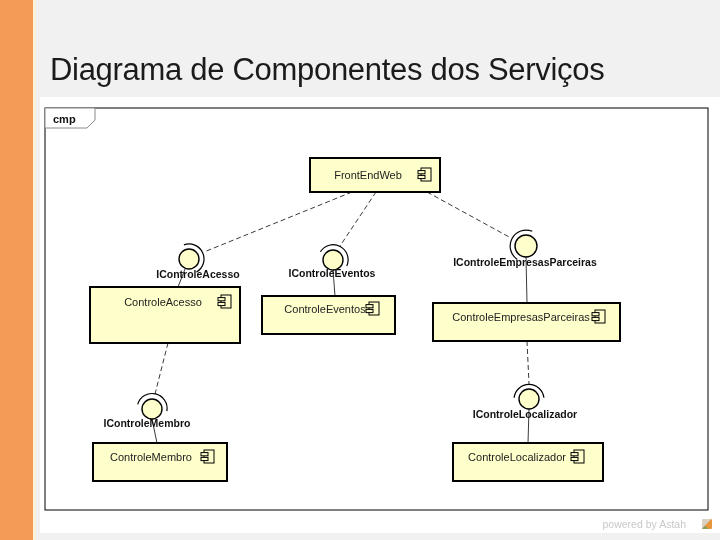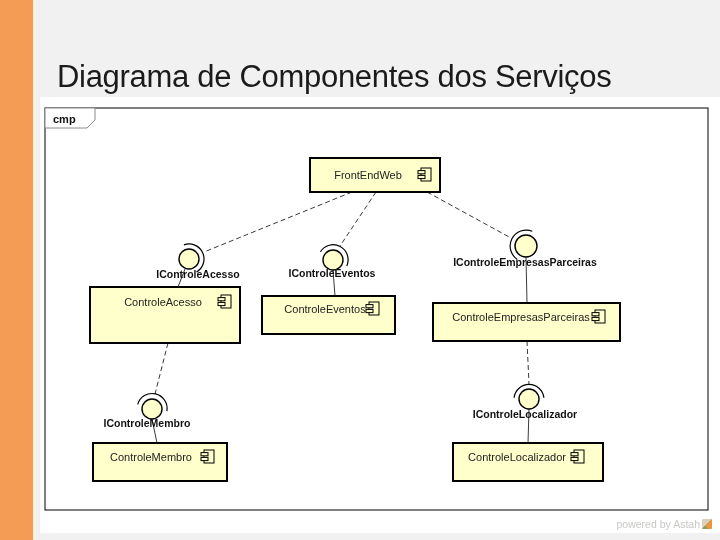--- a/index.html
+++ b/index.html
@@ -10,35 +10,35 @@
   }
   .accent-bar{
     position:absolute;left:0;top:0;width:33px;height:540px;
     background:#f49c55;
   }
   .accent-stripe{
     position:absolute;left:33px;top:0;width:3px;height:540px;
     background:#fcf3df;
   }
   .title{
-    position:absolute;left:42px;top:44px;margin:15px;
+    position:absolute;left:42px;top:44px;margin:8px;
     font-size:31px;font-weight:400;color:#1b1b1b;
     letter-spacing:-0.3px;white-space:nowrap;
   }
   .canvas{
     position:absolute;left:40px;top:97px;width:680px;height:436px;
     background:#ffffff;
   }
   svg.diagram{
     position:absolute;left:0;top:0;width:720px;height:540px;
   }
   .watermark{
     position:absolute;top:518px;right:8px;
     font-size:10.5px;color:#c8c8c6;
-    display:flex;align-items:center;gap:2px;
+    display:flex;align-items:center;gap:16px;
   }
   .astah-logo{
     display:inline-block;width:10px;height:10px;
     background:
       linear-gradient(135deg,#d9d0c0 0 50%,transparent 50%),
       linear-gradient(45deg,#8ba05f 0 35%,#e8963c 35% 100%);
     border-radius:1px;
   }
 </style>
 </head>

